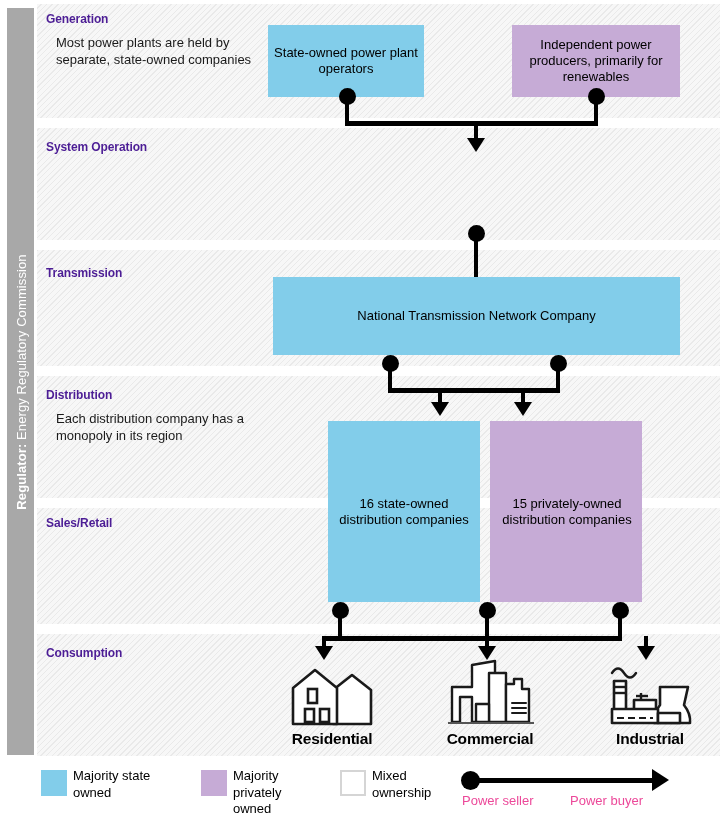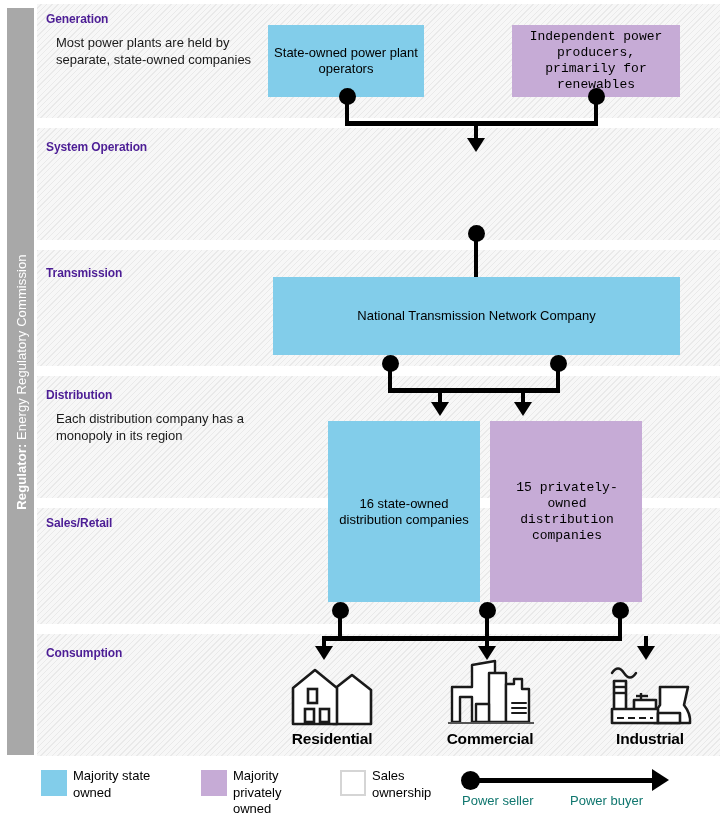--- a/index.html
+++ b/index.html
@@ -81,21 +81,21 @@
     align-items: center;
     justify-content: center;
     text-align: center;
     font-size: 13px;
     color: #000000;
     line-height: 16px;
     box-sizing: border-box;
     padding: 2px 6px;
   }
   .ebox.blue   { background: #82cdea; }
-  .ebox.purple { background: #c6abd6; font-family: Liberation Mono, monospace; }
+  .ebox.purple { background: #c6abd6; }
 
   
   .dot {
     position: absolute;
     width: 17px;
     height: 17px;
     border-radius: 50%;
     background: #000000;
   }
   .vline {
@@ -161,21 +161,21 @@
   #legend-arrow-head {
     position: absolute;
     width: 0; height: 0;
     border-top: 11px solid transparent;
     border-bottom: 11px solid transparent;
     border-left: 17px solid #000;
   }
   .legend-arrow-text {
     position: absolute;
     font-size: 13px;
-    color: #0f766e;
+    color: #ec4899;
     white-space: nowrap;
   }
 </style>
 </head>
 <body>
 
 <div id="page">
 
   <div class="band" style="top:4px;   height:114px;"></div>
   <div class="band" style="top:128px; height:112px;"></div>
@@ -317,21 +317,21 @@
       <div class="legend-text" style="left:73px; top:6px; width:95px;">Majority state owned</div>
     </div>
 
     <div class="legend-item">
       <div class="legend-swatch purple" style="left:201px; top:8px;"></div>
       <div class="legend-text" style="left:233px; top:6px; width:78px;">Majority privately owned</div>
     </div>
 
     <div class="legend-item">
       <div class="legend-swatch mixed" style="left:340px; top:8px;"></div>
-      <div class="legend-text" style="left:372px; top:6px; width:76px;">Sales ownership</div>
+      <div class="legend-text" style="left:372px; top:6px; width:76px;">Mixed ownership</div>
     </div>
 
     <div class="legend-item">
       <div id="legend-arrow-dot" style="left:461px; top:9px;"></div>
       <div id="legend-arrow-line" style="left:476px; top:16px; width:180px;"></div>
       <div id="legend-arrow-head" style="left:652px; top:7px;"></div>
       <div class="legend-arrow-text" style="left:462px; top:31px;">Power seller</div>
       <div class="legend-arrow-text" style="left:570px; top:31px;">Power buyer</div>
     </div>
 

